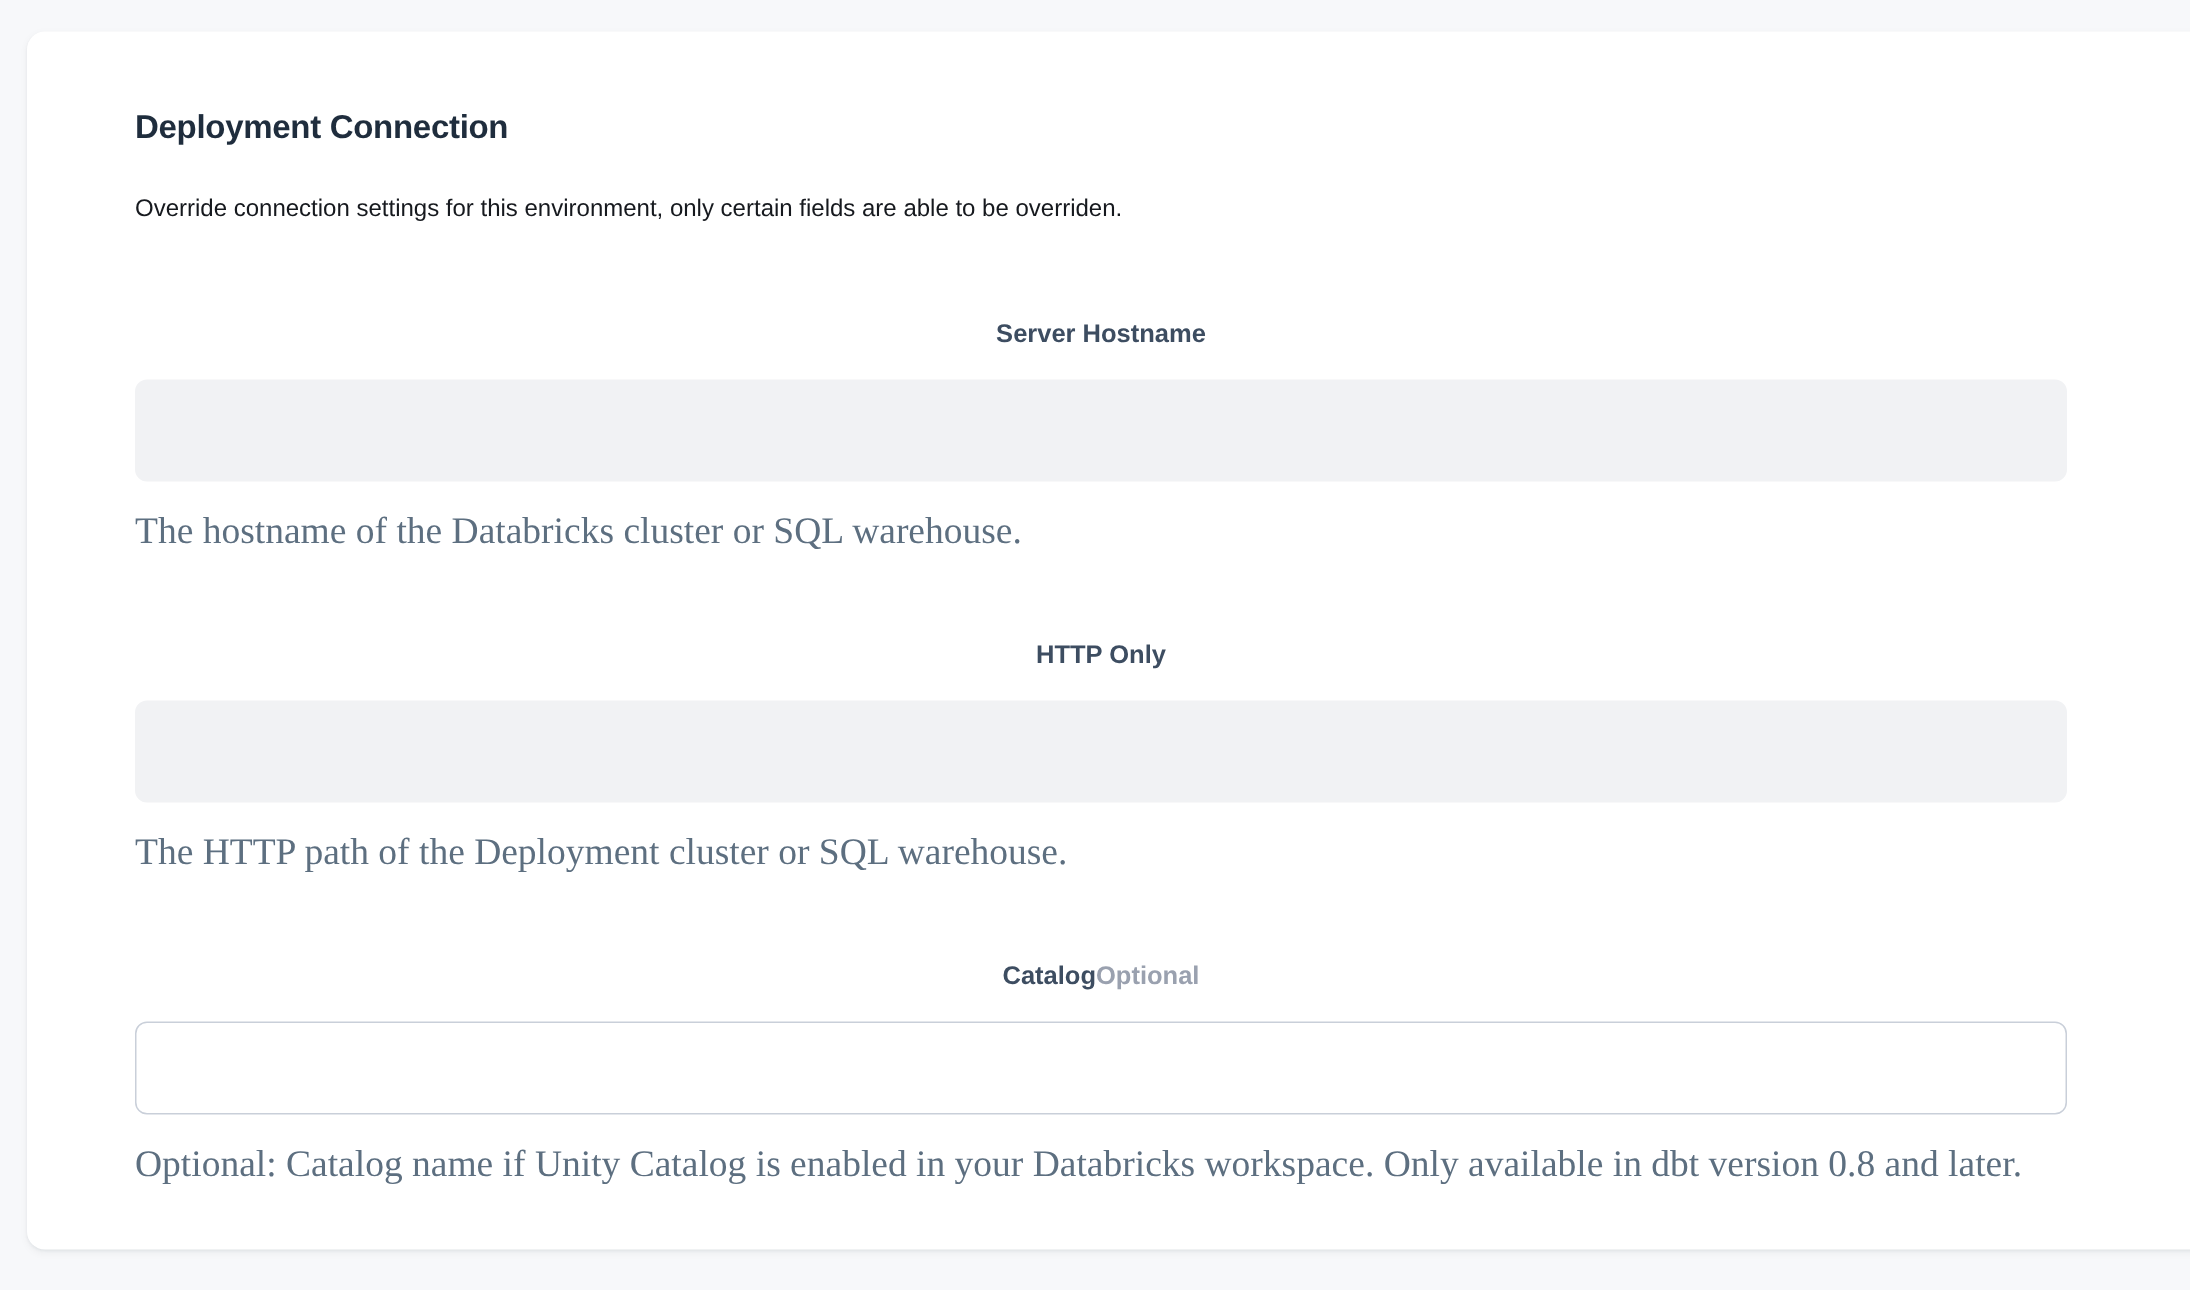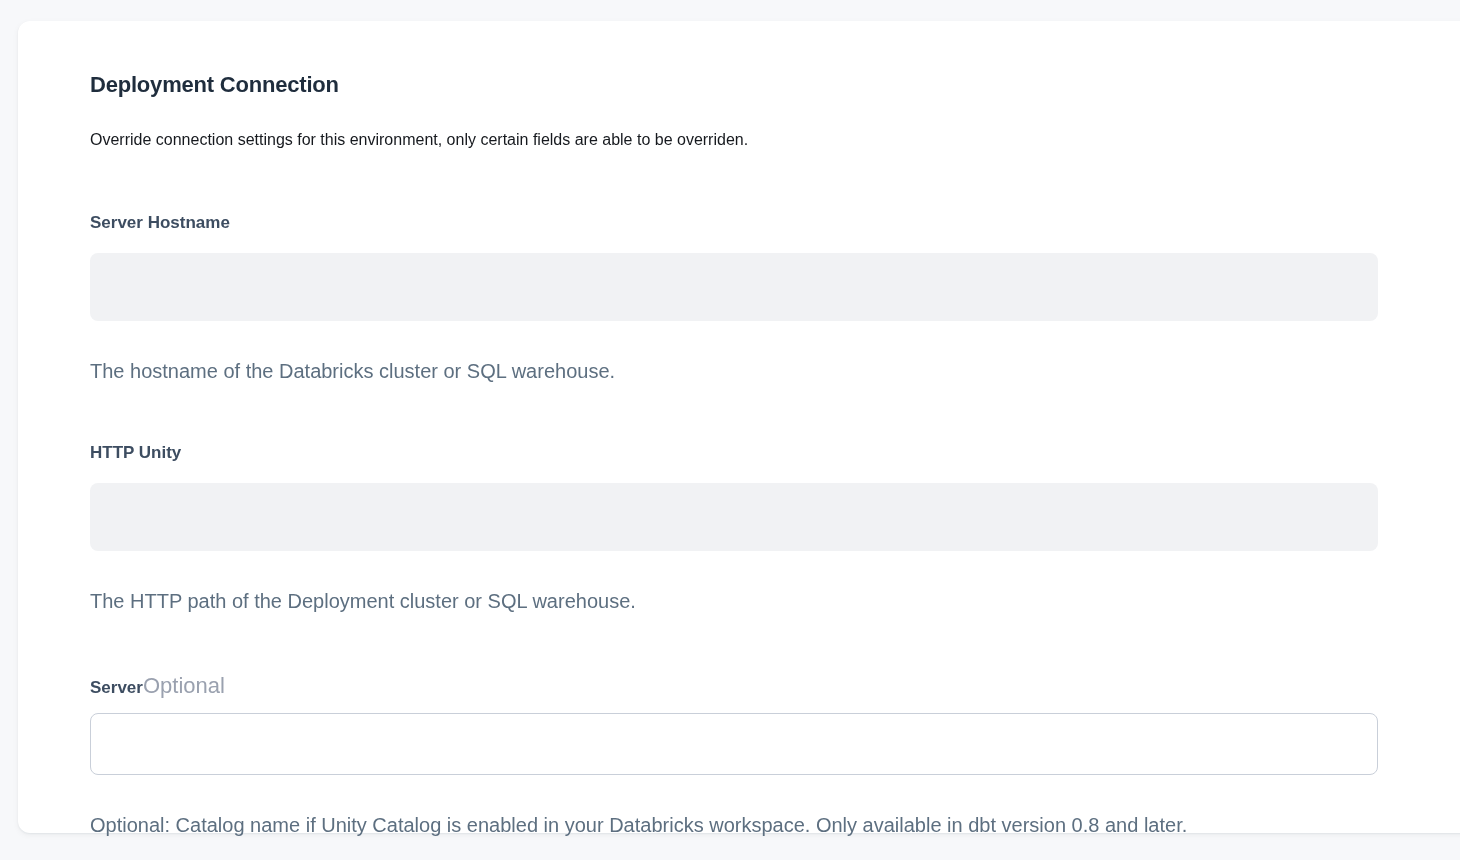--- a/index.html
+++ b/index.html
@@ -33,33 +33,33 @@
   }
   .subtitle {
     margin-top: 24px;
     font-size: 16px;
     line-height: 26px;
     color: #16191e;
   }
   .form-group { margin-top: 60px; }
   .label-row {
     display: flex;
-    justify-content: flex-start;
+    justify-content: center;
     align-items: baseline;
     height: 22px;
     margin-bottom: 18px;
   }
   .field-label {
     font-size: 17px;
     font-weight: 700;
     color: #3d4d61;
   }
   .optional-badge {
-    font-size: 22px;
-    font-weight: 400;
+    font-size: 17px;
+    font-weight: 700;
     color: #9aa1af;
   }
   input.field {
     display: block;
     width: 100%;
     box-sizing: border-box;
     border-radius: 8px;
     font-size: 18px;
     padding: 0 16px;
     color: #2a3542;
@@ -70,24 +70,25 @@
     height: 68px;
     background: #f1f2f4;
     border: none;
   }
   input.enabled-field {
     height: 62px;
     background: #ffffff;
     border: 1px solid #c9cfd9;
   }
   .help-text {
-    margin-top: 38px;
-    font-size: 20px;
+    margin-top: 22px;
+    font-size: 25px;
     line-height: 24px;
     color: #5d6f80;
+    font-family: Liberation Serif, serif;
   }
 </style>
 </head>
 <body>
 
 <div class="card">
   <div class="card-inner">
 
     <h1 class="title">Deployment Connection</h1>
 
@@ -96,29 +97,29 @@
     <div class="form-group">
       <div class="label-row">
         <span class="field-label">Server Hostname</span>
       </div>
       <input type="text" class="field disabled-field" disabled="" value="" style="">
       <div class="help-text">The hostname of the Databricks cluster or SQL warehouse.</div>
     </div>
 
     <div class="form-group">
       <div class="label-row">
-        <span class="field-label">HTTP Unity</span>
+        <span class="field-label">HTTP Only</span>
       </div>
       <input type="text" class="field disabled-field" disabled="" value="" style="">
       <div class="help-text">The HTTP path of the Deployment cluster or SQL warehouse.</div>
     </div>
 
     <div class="form-group">
       <div class="label-row">
-        <span class="field-label">Server</span>
+        <span class="field-label">Catalog</span>
         <span class="optional-badge">Optional</span>
       </div>
       <input type="text" class="field enabled-field" value="" style="">
       <div class="help-text">Optional: Catalog name if Unity Catalog is enabled in your Databricks workspace. Only available in dbt version 0.8 and later.</div>
     </div>
 
   </div>
 </div>
 
 </body></html>

